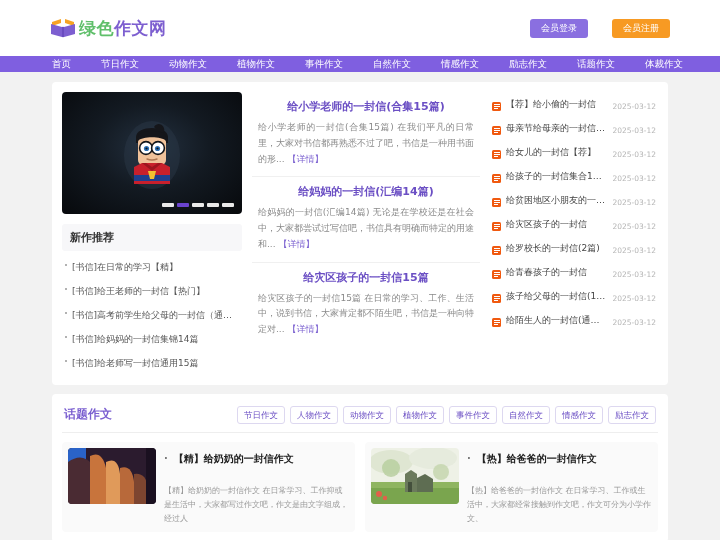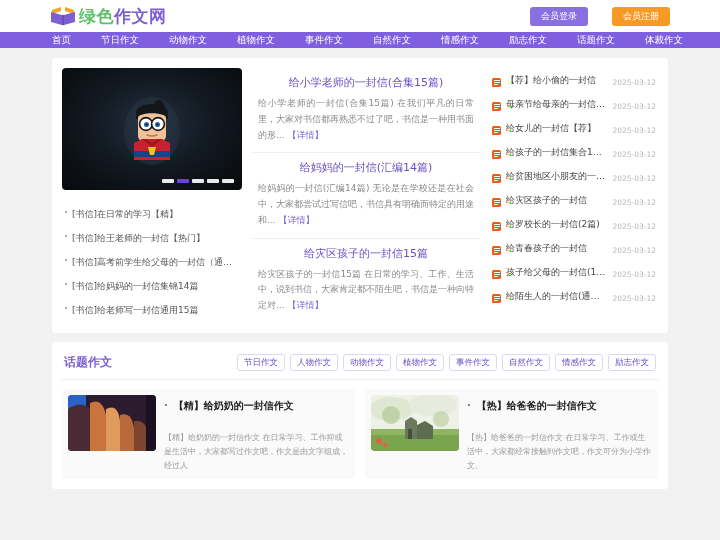--- a/index.html
+++ b/index.html
@@ -8,21 +8,21 @@
     background: #f2f2f2;
     font-family: "DejaVu Sans", "Liberation Sans", sans-serif;
     font-size: 12px;
     color: #333;
     overflow: hidden;
   }
   .page { width: 720px; height: 540px; position: relative; background:#f2f2f2; }
 
   
   .topbar {
-    height: 32px; background: #ffffff;
+    height: 56px; background: #ffffff;
     display: flex; align-items: center;
     padding: 0 50px;
   }
   .logo { display: flex; align-items: center; gap: 3px; }
   .logo-mark { width: 26px; height: 22px; position: relative; display:block; }
   .logo-text {
     font-size: 17px; font-weight: bold; color: #7d5fd0;
     letter-spacing: .5px; line-height: 1;
   }
   .logo-text .g { color: #5fbf6a; }
@@ -86,21 +86,21 @@
   }
   .newlist li:before {
     content: ""; position: absolute; left: 1px; top: 9px;
     width: 2px; height: 2px; background: #999; border-radius: 50%;
   }
 
   
   .art { padding: 7px 6px 9px 6px; border-bottom: 1px solid #f0f0f0; }
   .art:last-child { border-bottom: none; }
   .art-title {
-    display:block; text-align: center; font-size: 11px; font-weight: normal;
+    display:block; text-align: center; font-size: 11px; font-weight: bold;
     color: #6b4fc4; margin-bottom: 6px; cursor: pointer;
     white-space: nowrap; overflow: hidden; text-overflow: ellipsis;
   }
   .art-desc {
     font-size: 9px; color: #8a8a8a; line-height: 1.75;
     text-align: justify;
   }
   .more { color: #7a5fd0; cursor: pointer; }
 
   
@@ -212,20 +212,21 @@
             <div class="dots">
               <span class="dot"></span>
               <span class="dot active"></span>
               <span class="dot"></span>
               <span class="dot"></span>
               <span class="dot"></span>
             </div>
           </div>
 
           <div style="margin-top:10px">
+            <div class="boxhead">新作推荐</div>
             <ul class="newlist">
               <li>[书信]在日常的学习【精】</li>
               <li>[书信]给王老师的一封信【热门】</li>
               <li>[书信]高考前学生给父母的一封信（通用5篇）</li>
               <li>[书信]给妈妈的一封信集锦14篇</li>
               <li>[书信]给老师写一封信通用15篇</li>
             </ul>
           </div>
         </div>
 

